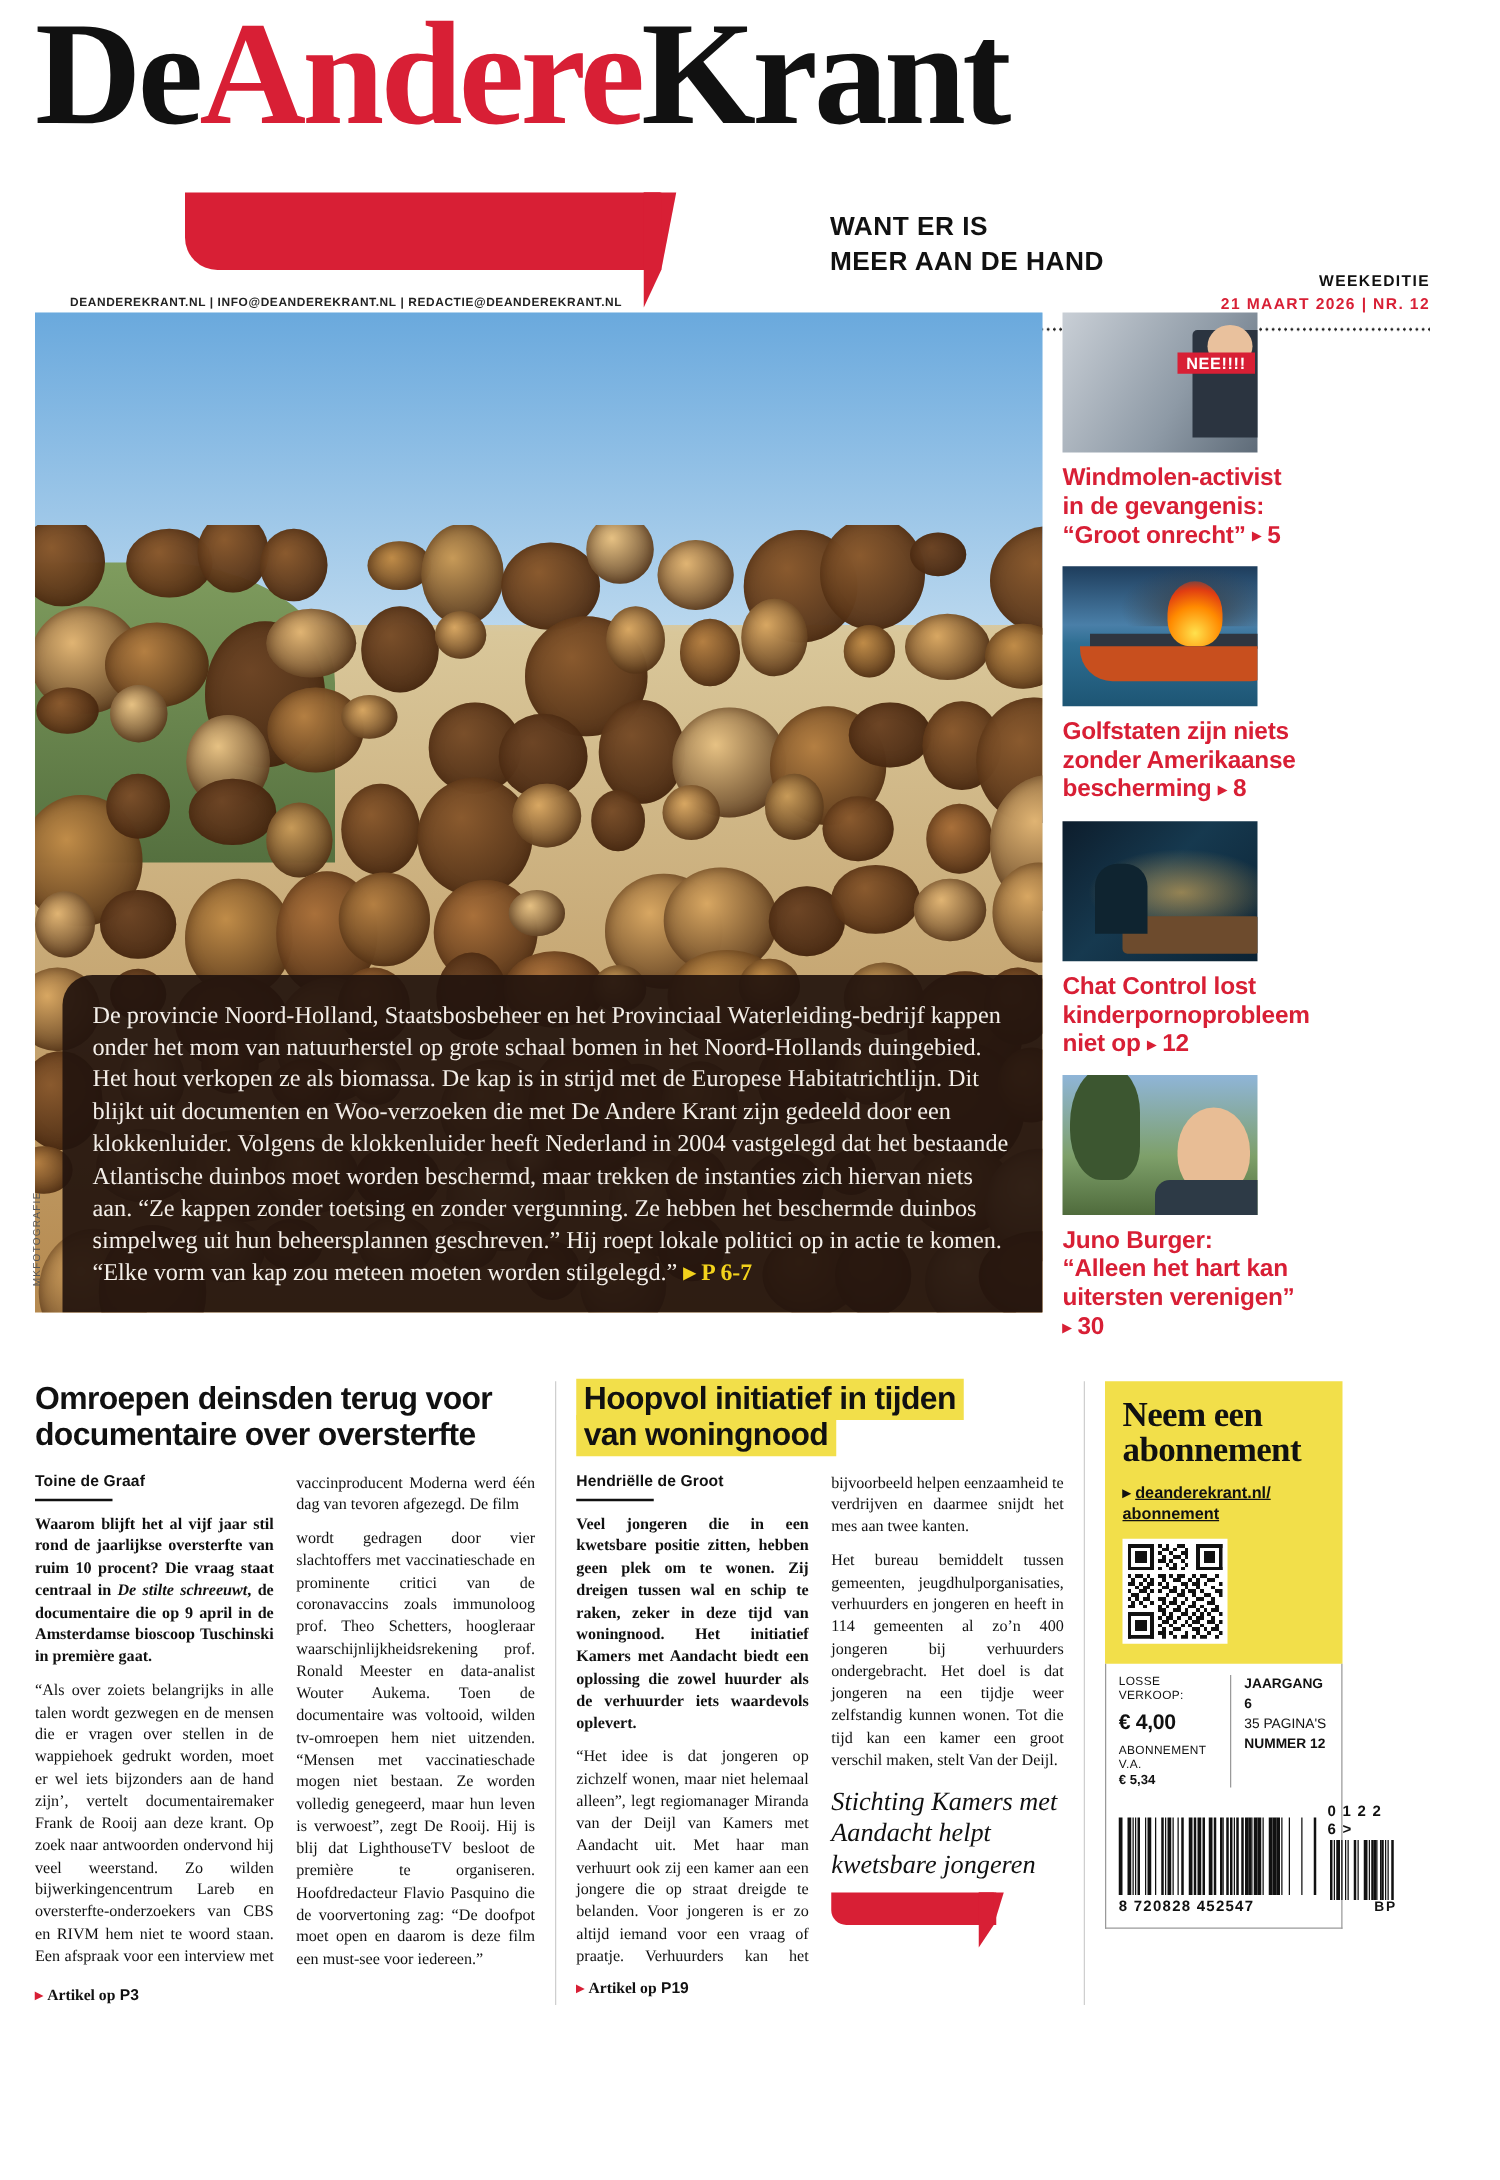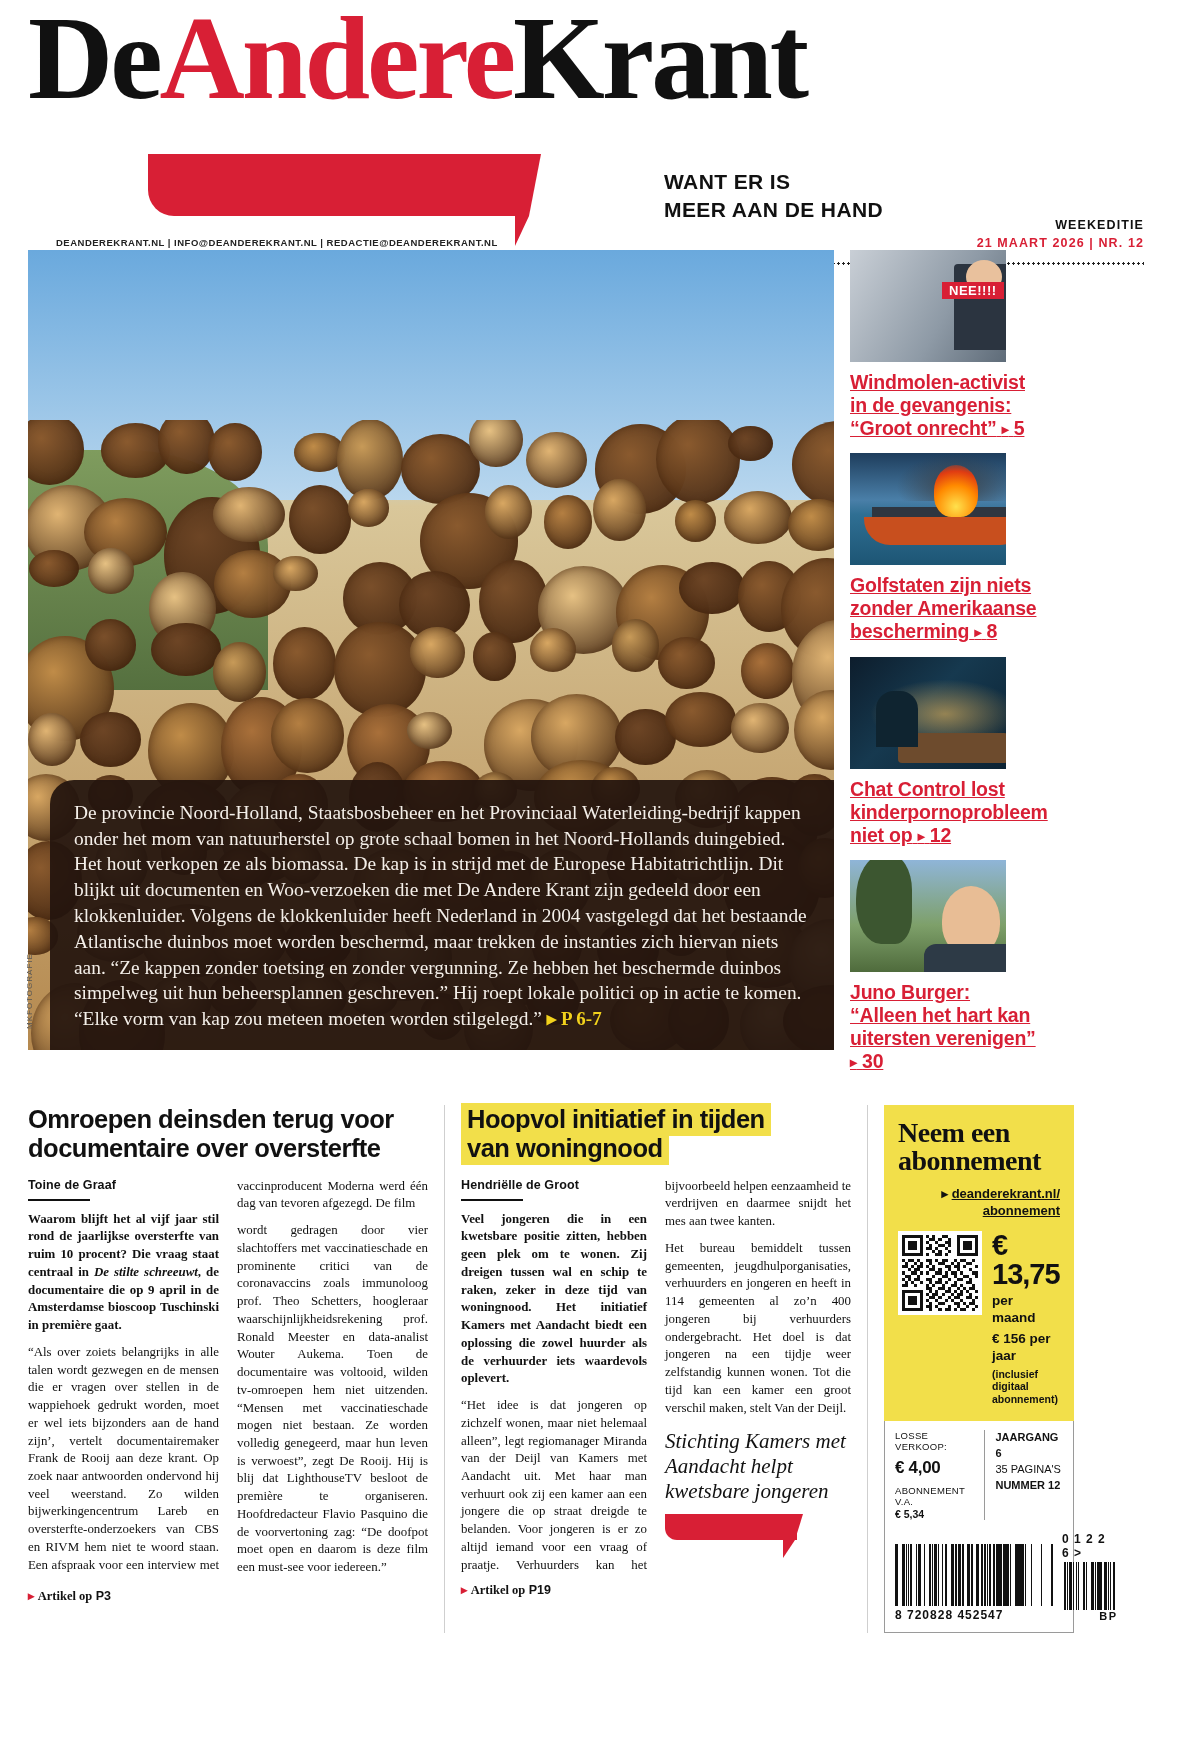--- a/index.html
+++ b/index.html
@@ -150,21 +150,20 @@
     position: relative;
     overflow: hidden;
   }
   .teaser h3 {
     margin-top: 9px;
     color: #d81f35;
     font-size: 19.5px;
     font-weight: bold;
     line-height: 1.17;
     letter-spacing: -.2px;
-    text-decoration: underline;
   }
   .teaser h3 .pg { white-space: nowrap; }
   .arrow { font-size: 14px; vertical-align: 1px; }
 
   .th1 { background: linear-gradient(120deg,#c9cfd6,#8e9aa6 60%,#5e6b78); }
   .th1:before { content:""; position:absolute; left:104px; top:14px; width:62px; height:86px; background:#2b3440; border-radius:4px 4px 0 0;}
   .th1:after { content:""; position:absolute; left:116px; top:10px; width:36px; height:34px; background:#e9c19d; border-radius:50%;}
   .nee {
     position:absolute; left: 92px; top: 32px;
     background:#d81f35; color:#fff; font-weight:bold; font-size:13px;
@@ -244,21 +243,21 @@
   .artikel i { font-style: normal; font-family: "Liberation Serif", serif; }
 
   
   .subbox { background: #f2df4a; padding: 14px 14px 16px 14px; }
   .subbox h2 {
     font-family: "Liberation Serif", serif;
     font-size: 28px; font-weight: bold; line-height: 1.03;
     letter-spacing: -.5px;
   }
   .suburl {
-    margin-top: 10px; font-size: 13px; font-weight: bold; line-height: 1.3; text-align: right;
+    margin-top: 10px; font-size: 13px; font-weight: bold; line-height: 1.3;
   }
   .suburl u { text-decoration: underline; }
   .qrrow { display: flex; gap: 10px; margin-top: 11px; align-items: flex-start; }
   .qr { width: 84px; height: 84px; background: #fff; padding: 4px; }
   .qr svg { display: block; }
   .price { font-size: 29px; font-weight: bold; letter-spacing: -1px; line-height: 1; }
   .pricesub { font-size: 13.5px; font-weight: bold; line-height: 1.25; margin-top: 4px; }
   .pricenote { font-size: 10.5px; font-weight: bold; line-height: 1.2; margin-top: 3px; }
 
   .infobox { border: 1px solid #9a9a9a; border-top: none; padding: 9px 10px 10px 10px; }
@@ -679,26 +678,20 @@
                   <rect x="24" y="23" width="1" height="1"></rect>
                 <rect x="9" y="24" width="1" height="1"></rect>
                   <rect x="12" y="24" width="1" height="1"></rect>
                   <rect x="14" y="24" width="2" height="1"></rect>
                 <rect x="17" y="24" width="1" height="1"></rect>
                   <rect x="19" y="24" width="2" height="1"></rect>
                   <rect x="23" y="24" width="1" height="1"></rect>
               </g>
             </svg>
           </div>
-          <div>
-            <div class="price">€ 13,75</div>
-            <div class="pricesub">per maand</div>
-            <div class="pricesub">€ 156 per jaar</div>
-            <div class="pricenote">(inclusief digitaal abonnement)</div>
-          </div>
         </div>
       </div>
 
       <div class="infobox">
         <div class="inforow">
           <div class="infoL">
             <div class="lbl">LOSSE VERKOOP:</div>
             <div class="big">€ 4,00</div>
             <div class="lbl" style="margin-top:7px">ABONNEMENT V.A.</div>
             <div class="sm">€ 5,34</div>

